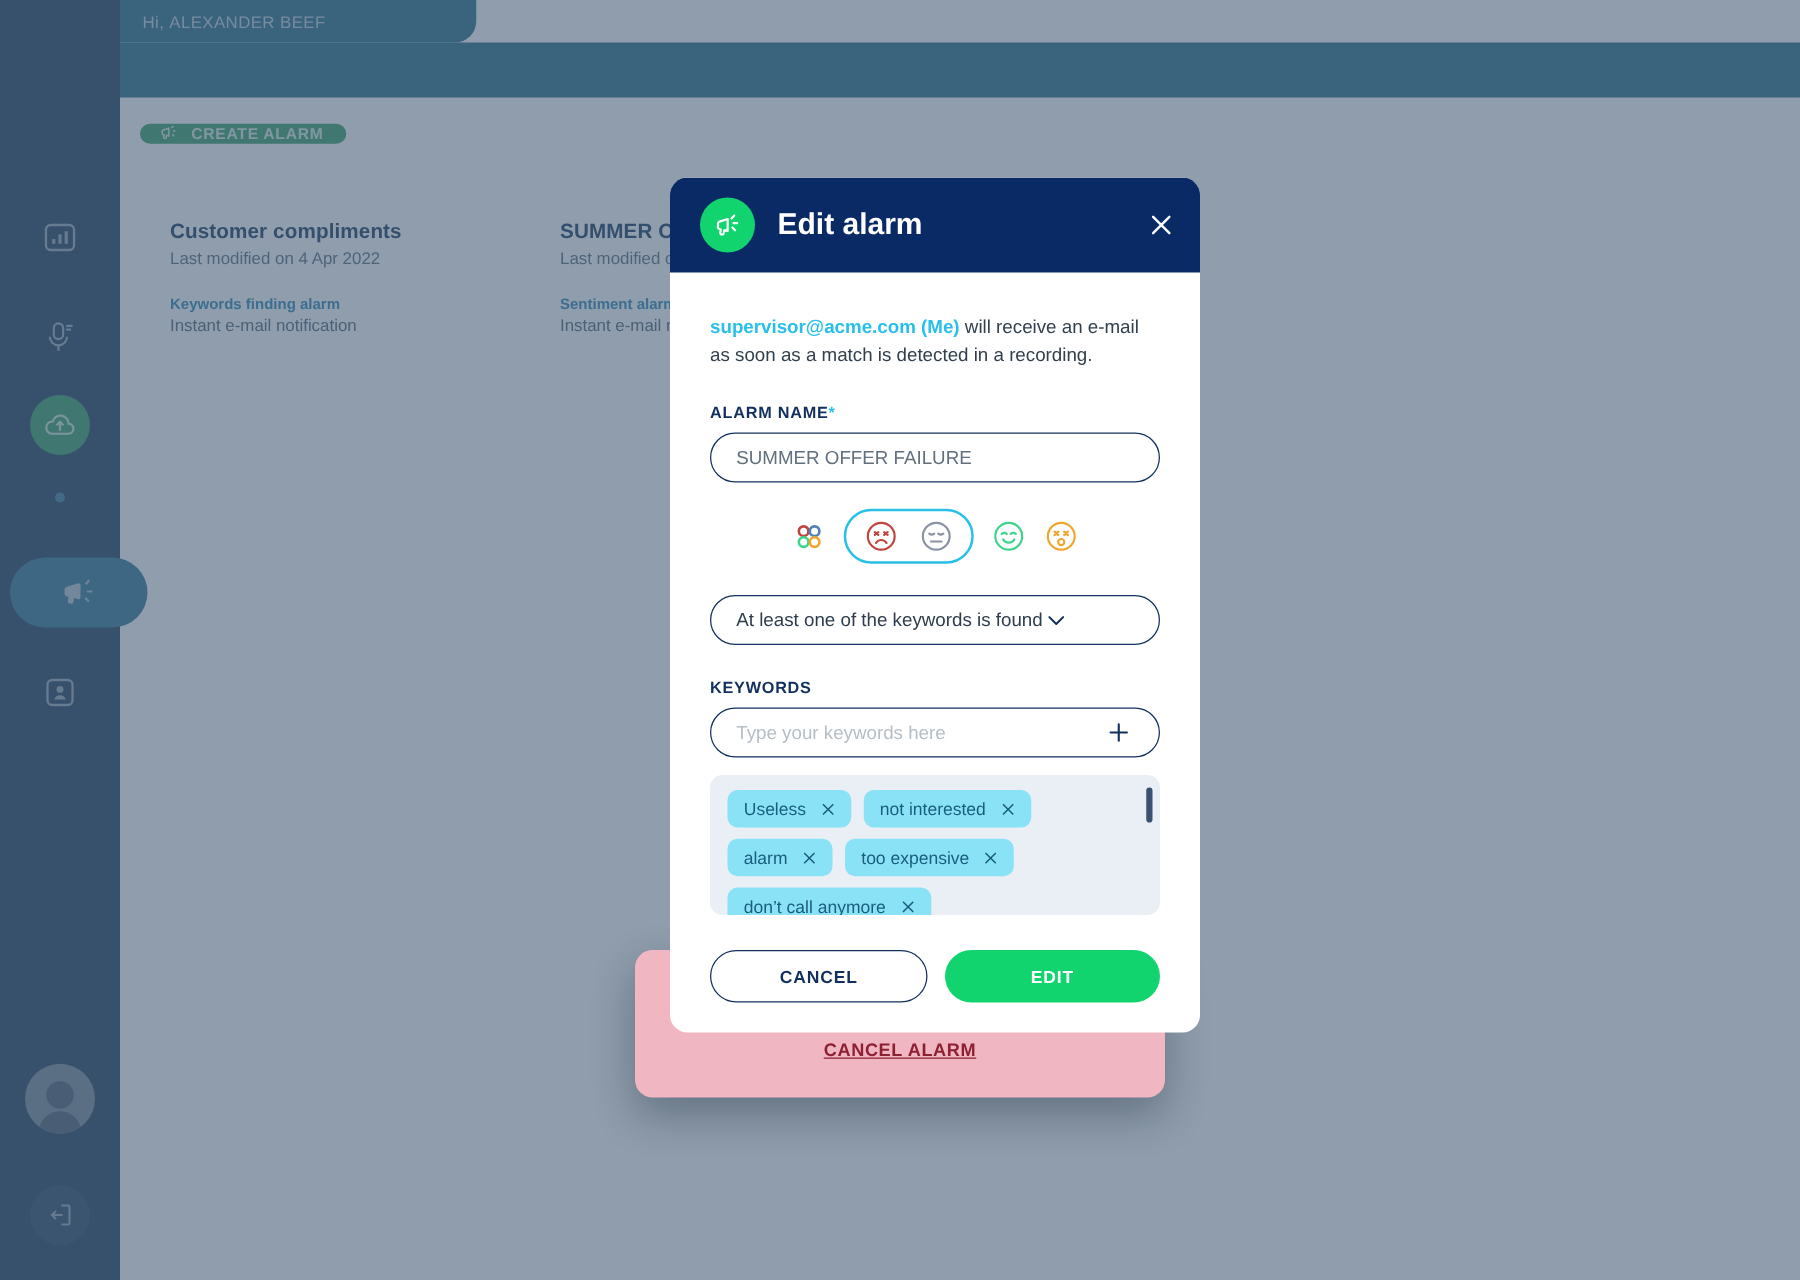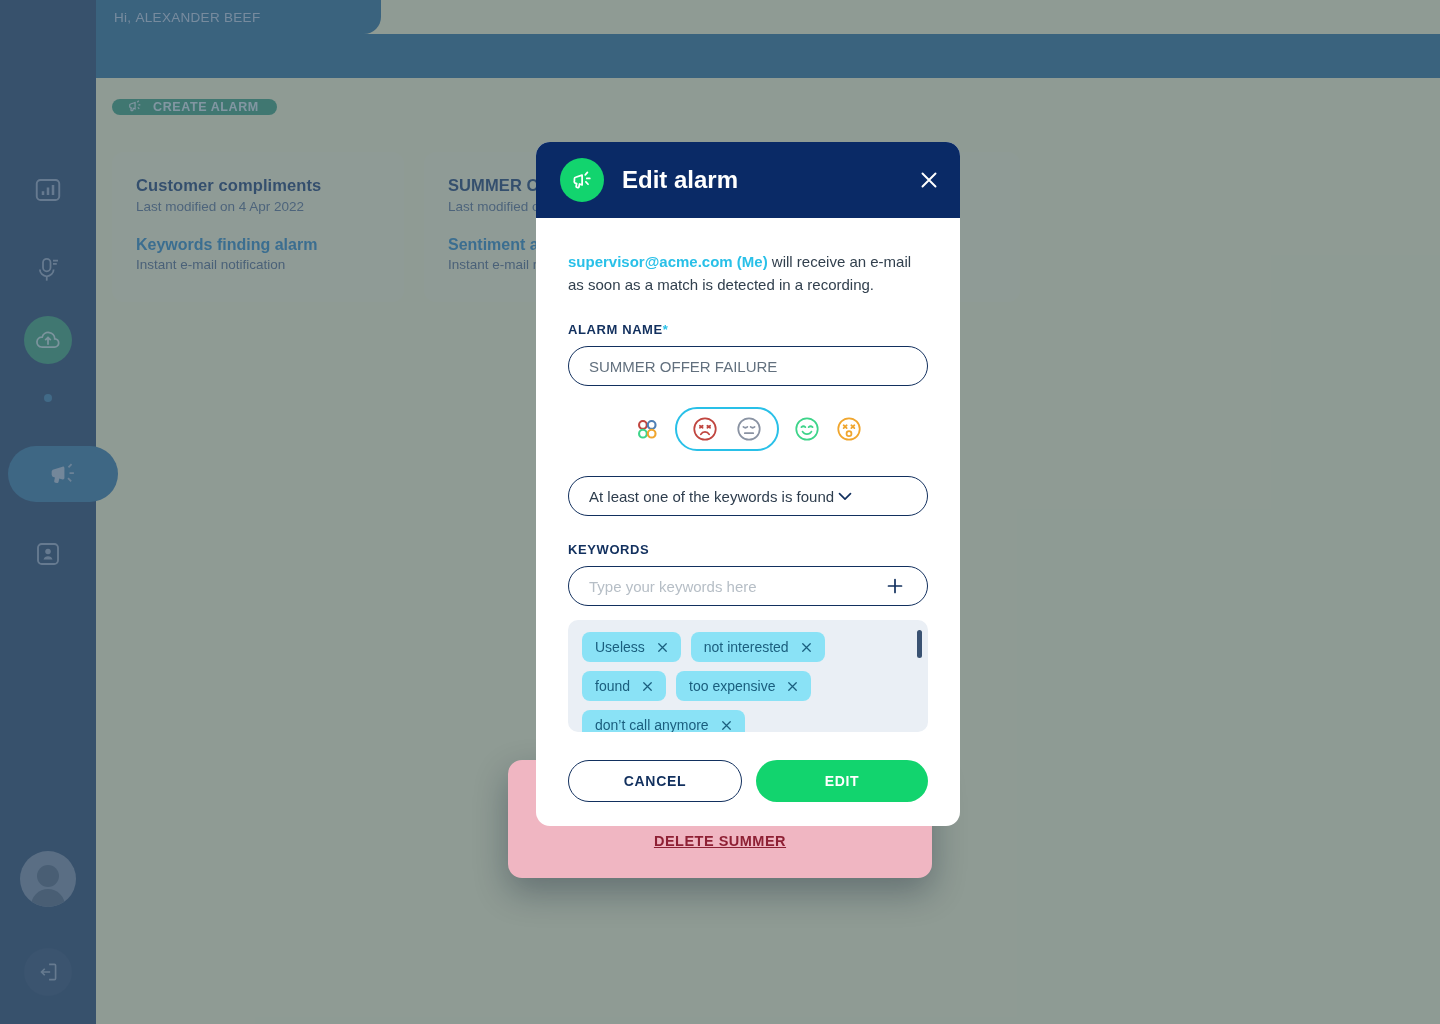--- a/index.html
+++ b/index.html
@@ -6,21 +6,21 @@
   html, body {
     width: 1440px; height: 1024px;
     font-family: "Liberation Sans", sans-serif;
     overflow: hidden;
     background: #1e3a56;
   }
 
   
   #app-bg {
     position: absolute; inset: 0;
-    background: #fef9c3;
+    background: #ffffff;
     padding-left: 41px;
   }
   #sidebar {
     position: absolute; left: 0; top: 0; width: 96px; height: 1024px;
     background: #254260;
     display: flex; flex-direction: column; align-items: center;
   }
   .side-ico {
     width: 48px; height: 48px;
     display: flex; align-items: center; justify-content: center;
@@ -81,21 +81,21 @@
   .card {
     position: absolute; top: 152px; width: 292px; height: 150px;
     background: rgba(255,255,255,.10); border-radius: 12px;
     padding: 24px 0 0 24px;
   }
   #card1 { left: 112px; }
   #card2 { left: 424px; }
   #card3 { left: 728px; }
   .card .t  { font-size: 16.5px; font-weight: bold; color:#1d3c63; letter-spacing:.1px;}
   .card .m  { font-size: 13.5px; color:#5b7185; margin-top: 4px; }
-  .card .l  { font-size: 16px; font-weight: bold; color:#2e89b8; margin-top: 22px; }
+  .card .l  { font-size: 12px; font-weight: bold; color:#2e89b8; margin-top: 22px; }
   .card .d  { font-size: 13.5px; color:#54697d; margin-top: 3px; }
 
   #dim { position: absolute; inset: 0; background: rgba(68,92,116,.60); }
 
   
   #delete-bar {
     position: absolute; left: 508px; top: 760px; width: 424px; height: 118px;
     background: #f0b6c2; border-radius: 14px;
     display: flex; align-items: flex-end; justify-content: center;
     padding-bottom: 29px;
@@ -268,21 +268,21 @@
     <div class="d">Instant e-mail notification</div>
   </div>
   <div class="card" id="card3">
     <div class="t">Offer script</div>
   </div>
 </div>
 
 <div id="dim"></div>
 
 <div id="delete-bar">
-  <span>DELETE SUMMER</span>
+  <span>CANCEL ALARM</span>
 </div>
 
 <div id="modal">
 
   <div id="modal-head">
     <div id="head-ico">
       <svg width="26" height="26" viewBox="0 0 24 24" fill="none" stroke="currentColor" stroke-width="1.6" stroke-linejoin="round">
         <path d="M5 11c0-.7.4-1.3 1.1-1.5l6-2v9l-2.4-.8-.5 2.5a1 1 0 0 1-1.2.8l-.6-.1a1 1 0 0 1-.8-1.2l.5-2.4-.6-.2A1.6 1.6 0 0 1 5 12.8z"></path>
         <path d="M15 7.2l2-2.2M16.4 10.6h2.8M15.6 13.8l2 2.1" stroke-linecap="round"></path>
       </svg>
@@ -383,21 +383,21 @@
       </span>
       <span class="chip">
         <span>not interested</span>
         <span class="x">
           <svg width="15" height="15" viewBox="0 0 24 24" fill="none" stroke="#1a5e7e" stroke-width="2" stroke-linecap="round">
               <path d="M6 6l12 12M18 6L6 18"></path>
             </svg>
         </span>
       </span>
       <span class="chip">
-        <span>found</span>
+        <span>alarm</span>
         <span class="x">
           <svg width="15" height="15" viewBox="0 0 24 24" fill="none" stroke="#1a5e7e" stroke-width="2" stroke-linecap="round">
               <path d="M6 6l12 12M18 6L6 18"></path>
             </svg>
         </span>
       </span>
       <span class="chip">
         <span>too expensive</span>
         <span class="x">
           <svg width="15" height="15" viewBox="0 0 24 24" fill="none" stroke="#1a5e7e" stroke-width="2" stroke-linecap="round">

